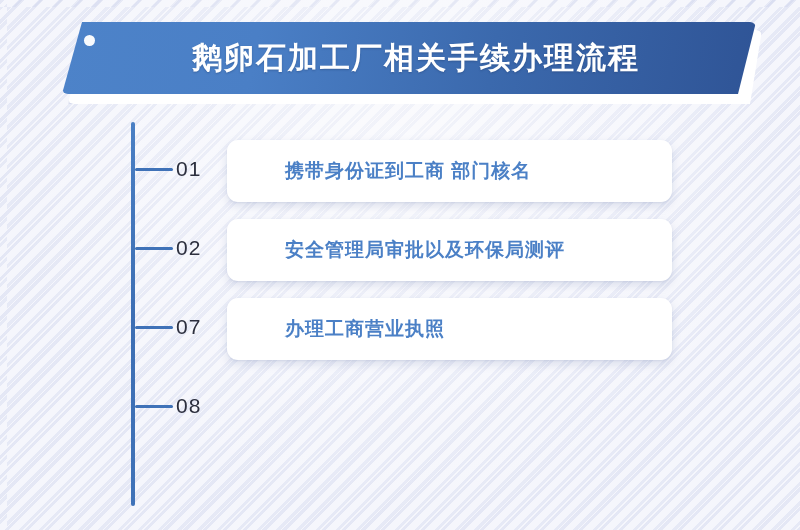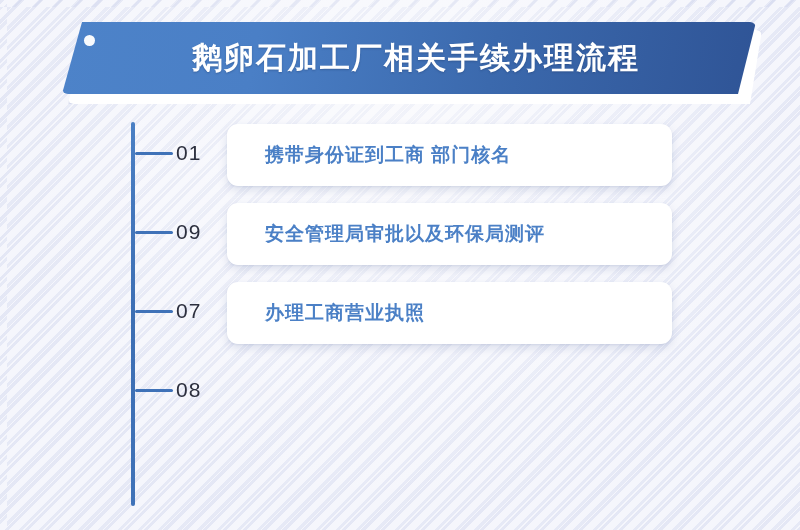--- a/index.html
+++ b/index.html
@@ -122,21 +122,21 @@
     width: 4px;
     height: 384px;
     background: linear-gradient(180deg, #4a7fc4 0%, #3d6fb4 50%, #3f72b8 100%);
     border-radius: 3px;
     z-index: 3;
   }
 
   .steps {
     position: absolute;
     left: 0;
-    top: 116px;
+    top: 132px;
     width: 800px;
     z-index: 4;
   }
   .step {
     position: relative;
     height: 79px;
     margin-bottom: 0;
   }
   .step-tick {
     position: absolute;
@@ -163,21 +163,21 @@
     left: 227px;
     top: 8px;
     width: 445px;
     height: 62px;
     background: #ffffff;
     border-radius: 11px;
     box-shadow: 0 4px 10px rgba(120,132,178,0.22), 0 1px 2px rgba(120,132,178,0.14);
     display: flex;
     align-items: center;
     box-sizing: border-box;
-    padding-left: 38px;
+    padding-left: 58px;
   }
   .step-card-text {
     color: #4b80c6;
     font-size: 19px;
     font-weight: bold;
     letter-spacing: 1px;
     white-space: nowrap;
   }
 </style>
 </head>
@@ -200,21 +200,21 @@
     <div class="step">
       <div class="step-tick"></div>
       <div class="step-num">01</div>
       <div class="step-card">
         <span class="step-card-text">携带身份证到工商 部门核名</span>
       </div>
     </div>
 
     <div class="step">
       <div class="step-tick"></div>
-      <div class="step-num">09</div>
+      <div class="step-num">02</div>
       <div class="step-card">
         <span class="step-card-text">安全管理局审批以及环保局测评</span>
       </div>
     </div>
 
     <div class="step">
       <div class="step-tick"></div>
       <div class="step-num">07</div>
       <div class="step-card">
         <span class="step-card-text">办理工商营业执照</span>

